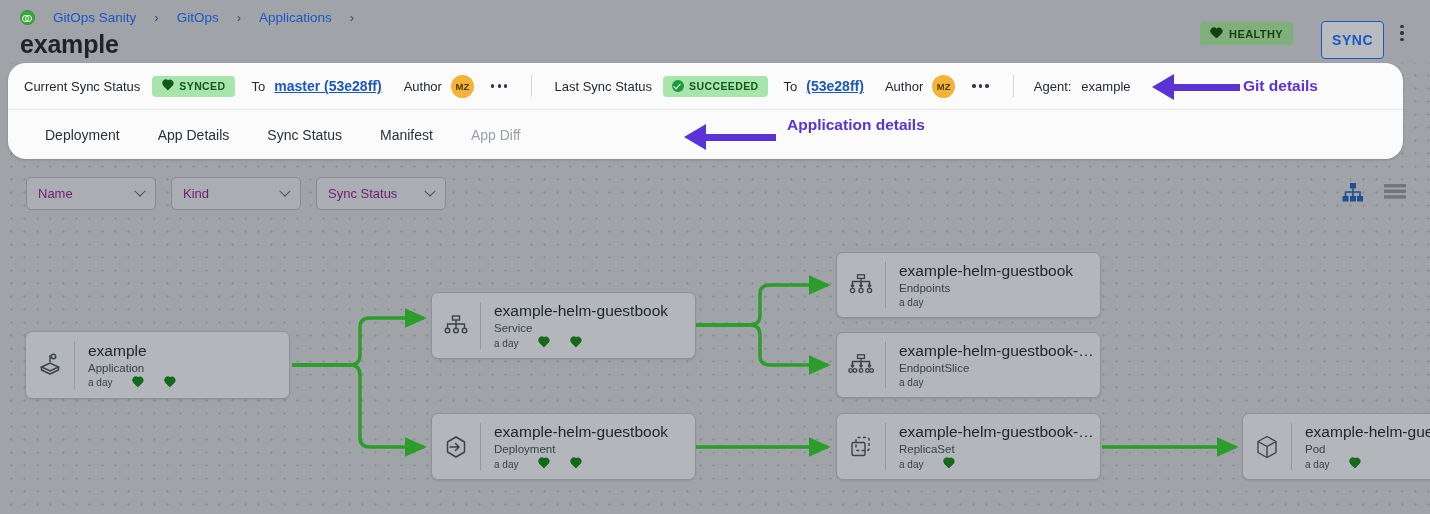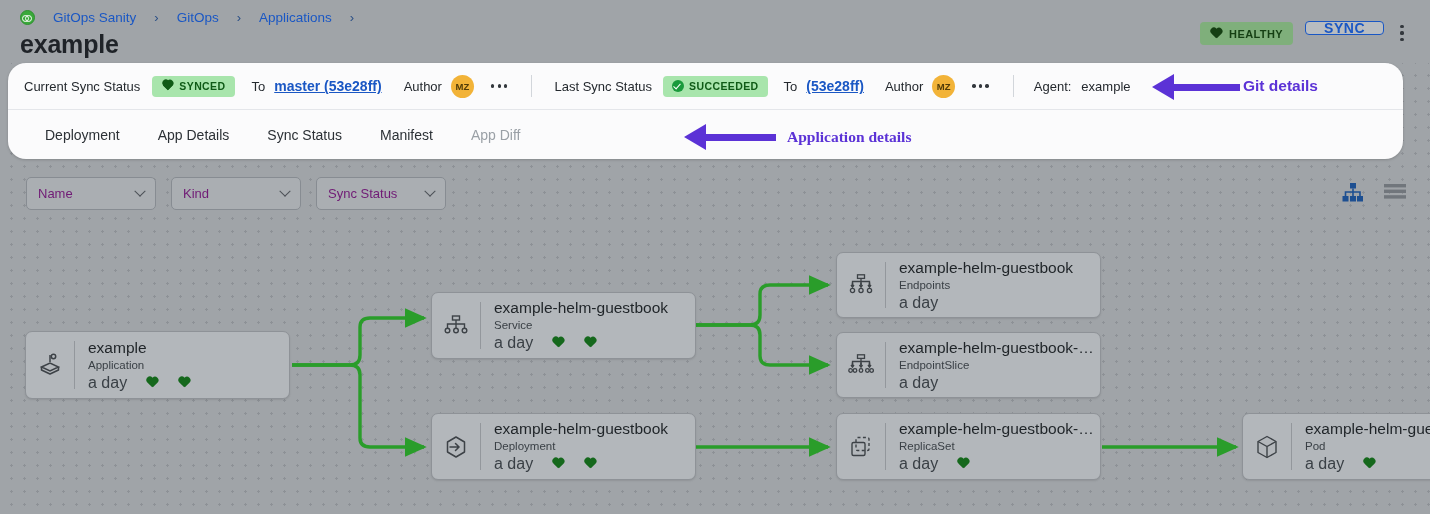--- a/index.html
+++ b/index.html
@@ -48,21 +48,21 @@
   }
   #health-badge {
     position: absolute; right: 137px; top: 22px;
     height: 23px; padding: 0 10px; border-radius: 4px;
     background: #7faf7b; color: #153f13;
     display: flex; align-items: center; gap: 6px;
     font-size: 11px; font-weight: bold; letter-spacing: 0.4px;
   }
   #sync-button {
     position: absolute; right: 46px; top: 21px;
-    height: 14px; padding: 0 18px; border-radius: 4px;
+    height: 38px; padding: 0 10px; border-radius: 4px;
     border: 1.4px solid #1a57c4; background: #b8bcc0;
     color: #1a57c4; font-size: 14px; font-weight: bold; letter-spacing: 0.5px;
     display: flex; align-items: center; cursor: pointer;
   }
   #kebab-top {
     position: absolute; right: 21px; top: 22px;
     width: 14px; height: 22px; display: flex; flex-direction: column;
     align-items: center; justify-content: center; gap: 3px; cursor: pointer;
   }
   #kebab-top i { width: 3.2px; height: 3.2px; border-radius: 50%; background: #33383d; }
@@ -173,21 +173,21 @@
     width: 48px; flex: none; display: flex; align-items: center; justify-content: center;
     color: #3d4247;
   }
   .node-div { width: 1px; align-self: stretch; background: #93979c; margin: 9px 0; flex: none; }
   .node-body { flex: 1; padding: 0 0 0 13px; min-width: 0; overflow: hidden; }
   .node-title {
     font-size: 15.5px; color: #1f2428; white-space: nowrap;
     overflow: hidden; text-overflow: ellipsis; margin-bottom: 2px;
   }
   .node-kind { font-size: 11.5px; color: #3a4046; margin-bottom: 3px; }
-  .node-meta { display: flex; align-items: center; gap: 19px; font-size: 16px; color: #3a4046; }
+  .node-meta { display: flex; align-items: center; gap: 19px; font-size: 10px; color: #3a4046; }
   .node-meta .heart { color: #15681c; }
 
   svg.edges { position: absolute; left: 0; top: 0; width: 1430px; height: 514px; pointer-events: none; }
 </style>
 </head>
 <body>
 
 <div id="page">
 
   <div id="top-header">
@@ -271,21 +271,21 @@
   <div class="annot-arrow" style="left:1152px; top:76px; width:88px;">
     <span class="head"></span>
     <span class="shaft" style="width:66px;"></span>
   </div>
   <div class="annot-label" style="left:1243px; top:77px;">Git details</div>
 
   <div class="annot-arrow" style="left:684px; top:126px; width:92px;">
     <span class="head"></span>
     <span class="shaft" style="width:70px;"></span>
   </div>
-  <div class="annot-label" style="left:787px; top:128px;font-family:Liberation Serif, serif;">Application details</div>
+  <div class="annot-label" style="left:787px; top:116px;">Application details</div>
 
   <div id="filters">
     <div class="filter">
       <span>Name</span>
       <span class="chev"></span>
     </div>
     <div class="filter">
       <span>Kind</span>
       <span class="chev"></span>
     </div>

